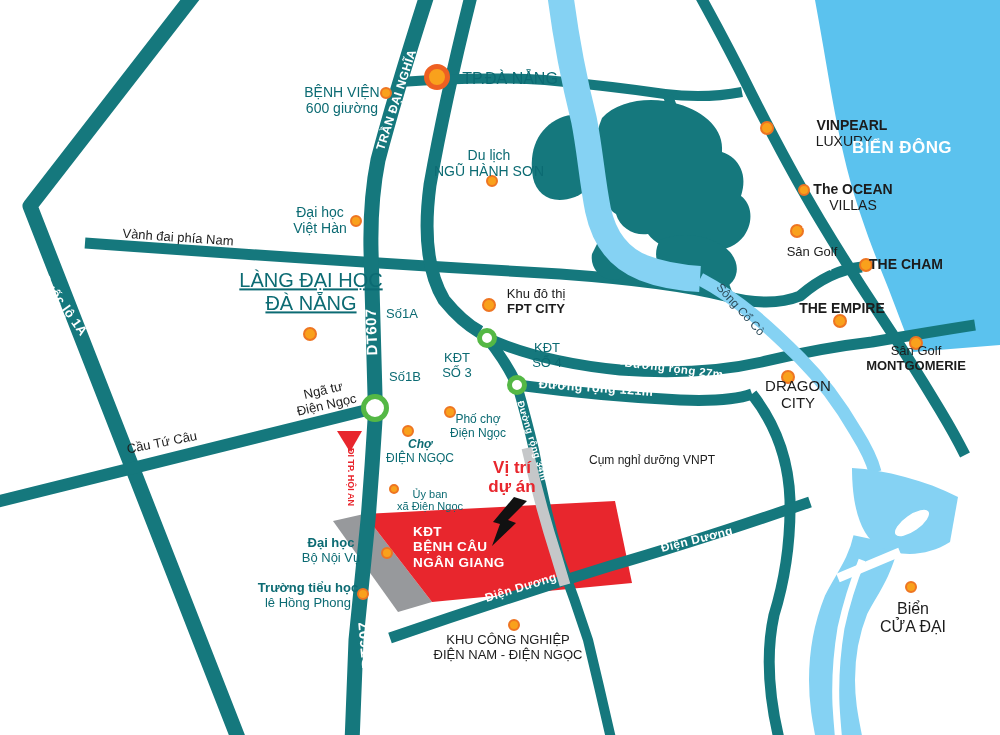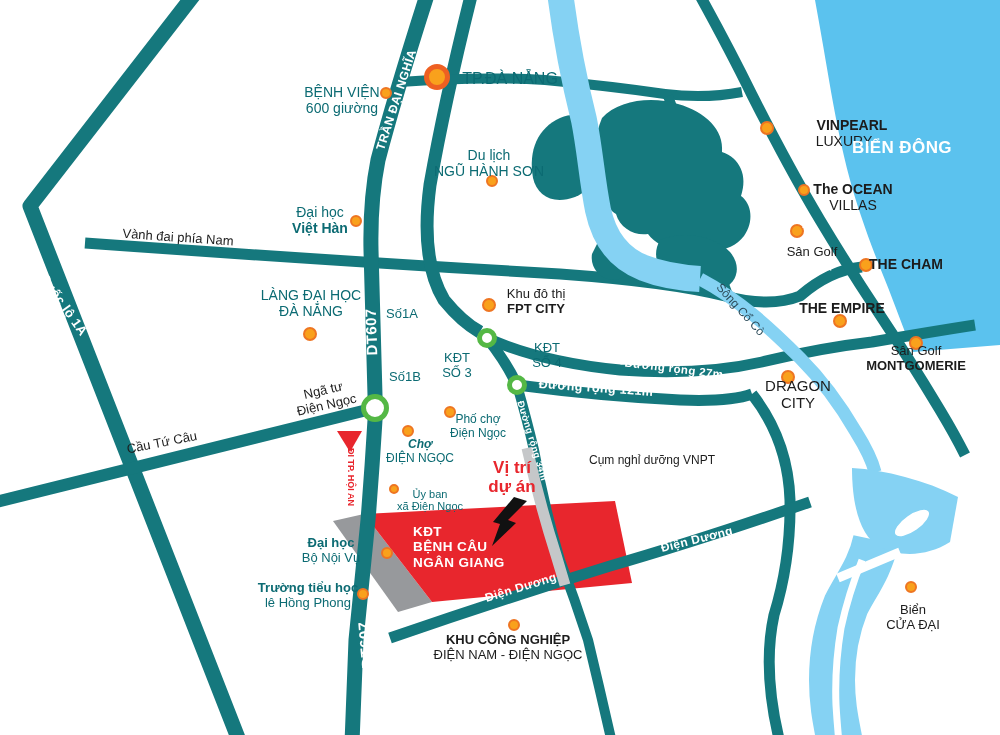--- a/index.html
+++ b/index.html
@@ -168,26 +168,26 @@
       </div>
       <div class="map-label lbl-black" style="left: 842px; top: 309px; font-size: 14px; transform: translate(-50%, -50%);">
         <div style="font-weight: 700;">THE EMPIRE</div>
       </div>
       <div class="map-label lbl-black" style="left: 916px; top: 359px; font-size: 13px; transform: translate(-50%, -50%);">
         <div>Sân Golf</div>
         <div style="font-weight: 700;">MONTGOMERIE</div>
       </div>
       <div class="map-label lbl-teal" style="left: 320px; top: 221px; font-size: 14px; transform: translate(-50%, -50%);">
         <div>Đại học</div>
-        <div style="font-weight: 700;">Việt Hàn</div>
+        <div style="font-weight: 400;">Việt Hàn</div>
       </div>
       <div class="map-label lbl-black" style="left: 178px; top: 238px; font-size: 13px; transform: translate(-50%, -50%) rotate(4deg);">
         <div>Vành đai phía Nam</div>
       </div>
-      <div class="map-label lbl-teal" style="left: 311px; top: 304px; font-size: 14px; transform: translate(-50%, -50%);">
+      <div class="map-label lbl-teal" style="left: 311px; top: 292px; font-size: 20px; transform: translate(-50%, -50%); text-decoration: underline;">
         <div>LÀNG ĐẠI HỌC</div>
         <div>ĐÀ NẴNG</div>
       </div>
       <div class="map-label lbl-black" style="left: 536px; top: 302px; font-size: 13px; transform: translate(-50%, -50%);">
         <div>Khu đô thị</div>
         <div style="font-weight: 700;">FPT CITY</div>
       </div>
       <div class="map-label lbl-teal" style="left: 402px; top: 314px; font-size: 13px; transform: translate(-50%, -50%);">
         <div>Số1A</div>
       </div>
@@ -245,21 +245,21 @@
       </div>
       <div class="map-label lbl-teal" style="left: 331px; top: 551px; font-size: 13px; transform: translate(-50%, -50%);">
         <div style="font-weight: 700;">Đại học</div>
         <div>Bộ Nội Vụ</div>
       </div>
       <div class="map-label lbl-teal" style="left: 308px; top: 596px; font-size: 13px; transform: translate(-50%, -50%);">
         <div style="font-weight: 700;">Trường tiểu học</div>
         <div>lê Hồng Phong</div>
       </div>
       <div class="map-label lbl-black" style="left: 508px; top: 648px; font-size: 13px; transform: translate(-50%, -50%);">
-        <div style="font-weight: 700;">KHU CÔNG NGHIỆP</div>
+        <div style="font-weight: 400;">KHU CÔNG NGHIỆP</div>
         <div>ĐIỆN NAM - ĐIỆN NGỌC</div>
       </div>
-      <div class="map-label lbl-black" style="left: 913px; top: 618px; font-size: 13px; transform: translate(-50%, -50%);">
+      <div class="map-label lbl-black" style="left: 913px; top: 618px; font-size: 16px; transform: translate(-50%, -50%);">
         <div>Biển</div>
         <div>CỬA ĐẠI</div>
       </div>
     </div>
 </div>
 
 </body></html>

